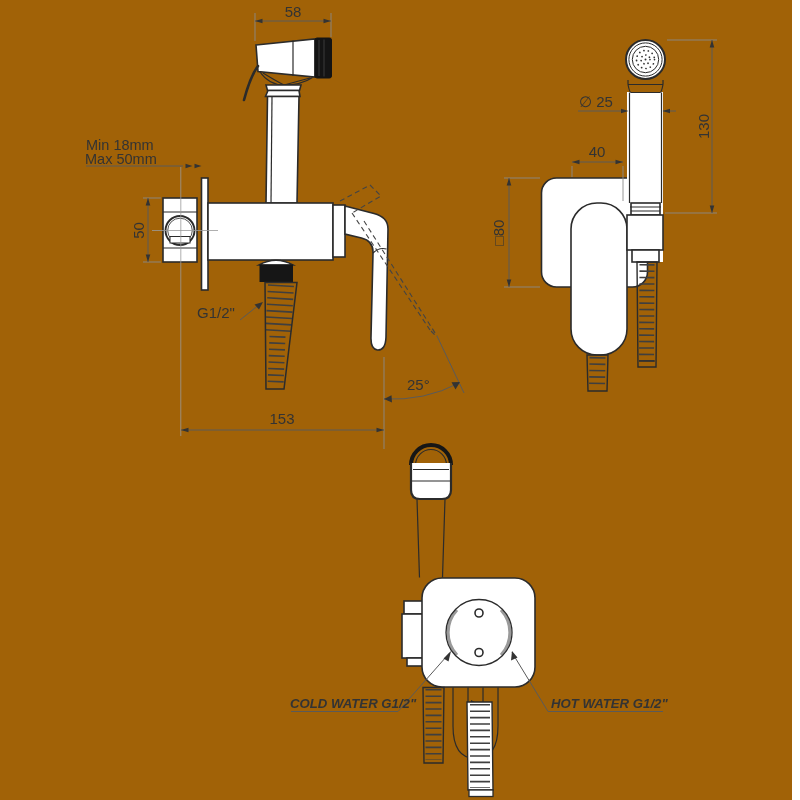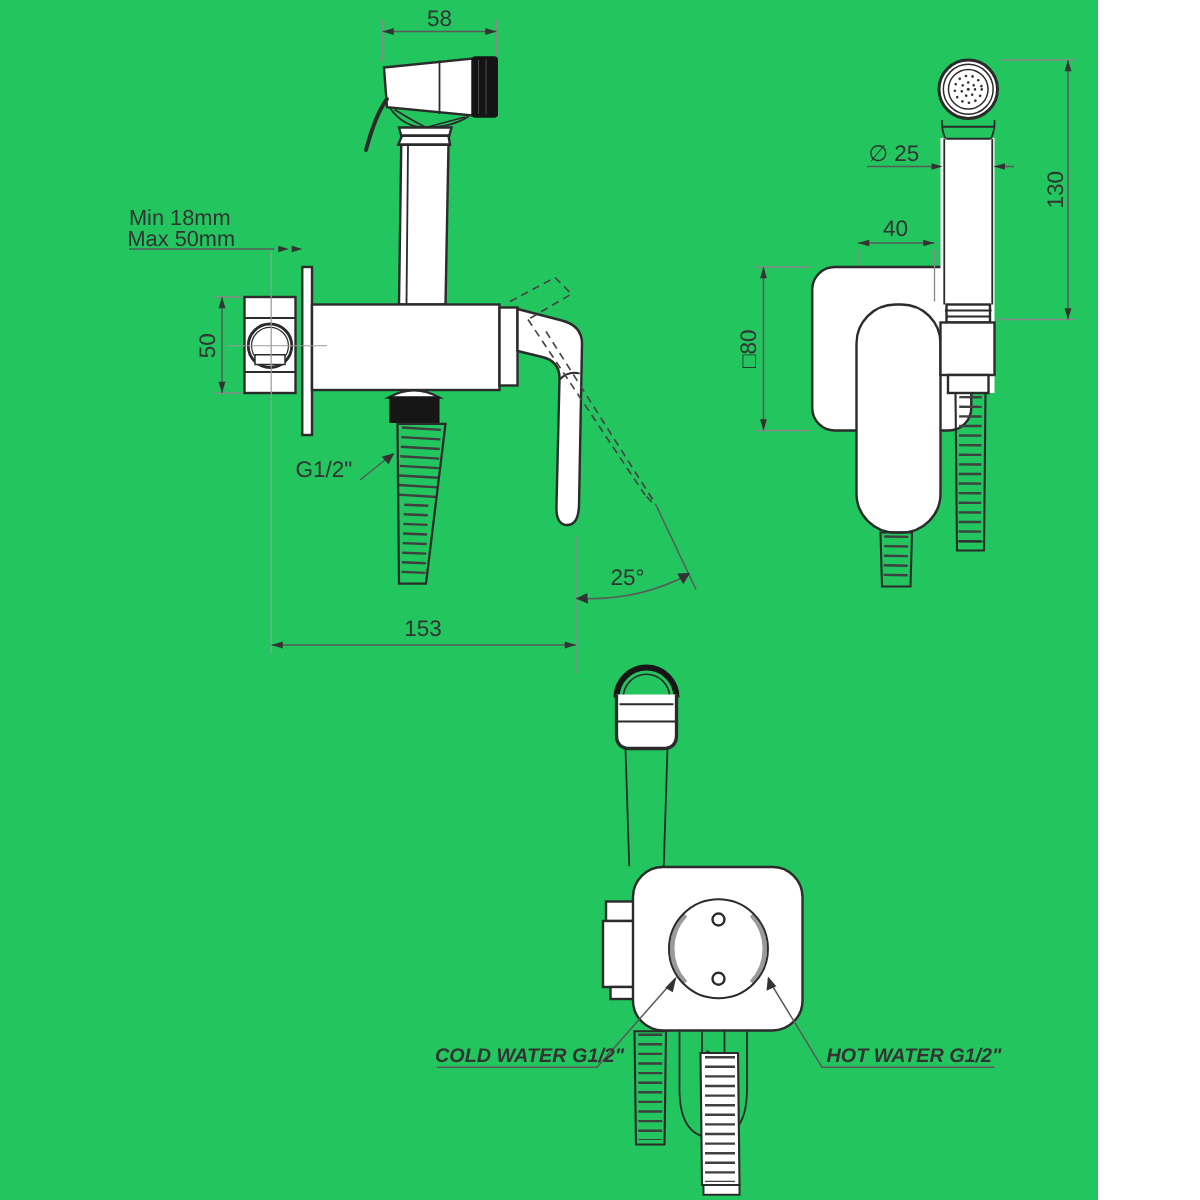--- a/index.html
+++ b/index.html
@@ -1,16 +1,16 @@
 <!DOCTYPE html>
 <html><head>
 <meta charset="utf-8">
 <style>
   html,body{margin:0;padding:0;background:#ffffff;}
-  .page{width:732px;height:800px;background:#22c55e;position:relative;overflow:hidden;
+  .page{width:792px;height:800px;background:#a16207;position:relative;overflow:hidden;
         font-family:"Liberation Sans", sans-serif;}
   svg{display:block;}
   text{font-family:"Liberation Sans", sans-serif;fill:#333;}
   .dim-text{font-size:15px;}
   .small-dim{font-size:14.5px;}
   .water-label{font-size:13.2px;font-style:italic;font-weight:bold;}
   .outline{fill:#ffffff;stroke:#2b2b2b;stroke-width:1.6;}
   .outline-thin{fill:none;stroke:#2b2b2b;stroke-width:1.2;}
   .dimline{stroke:#5a5a5a;stroke-width:1;fill:none;}
   .extline{stroke:#8a8a8a;stroke-width:0.9;fill:none;}

